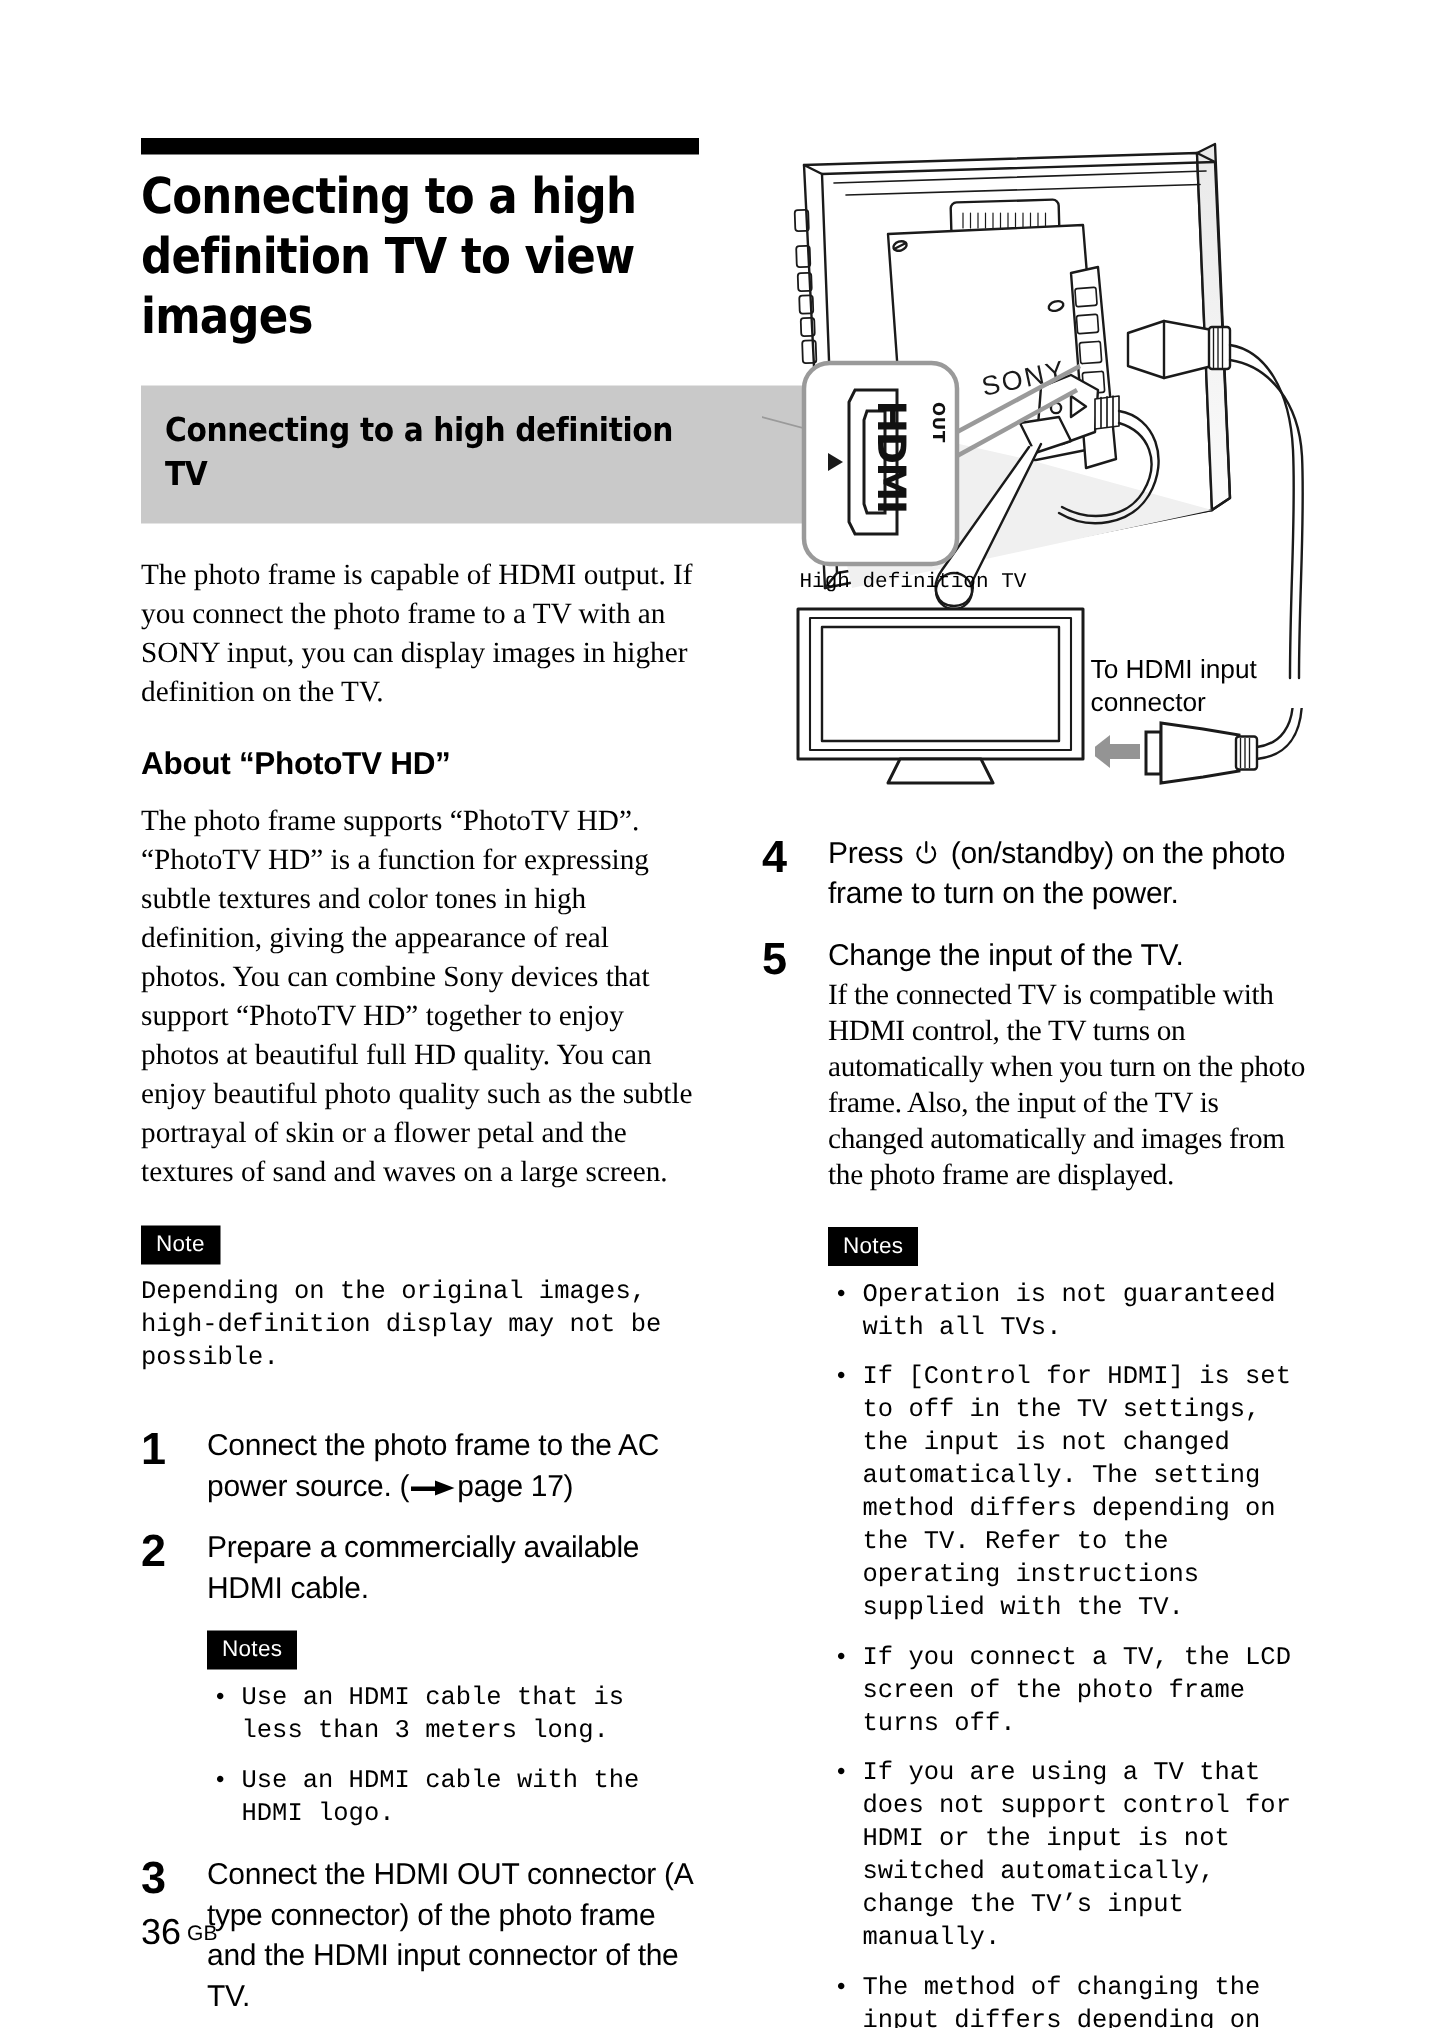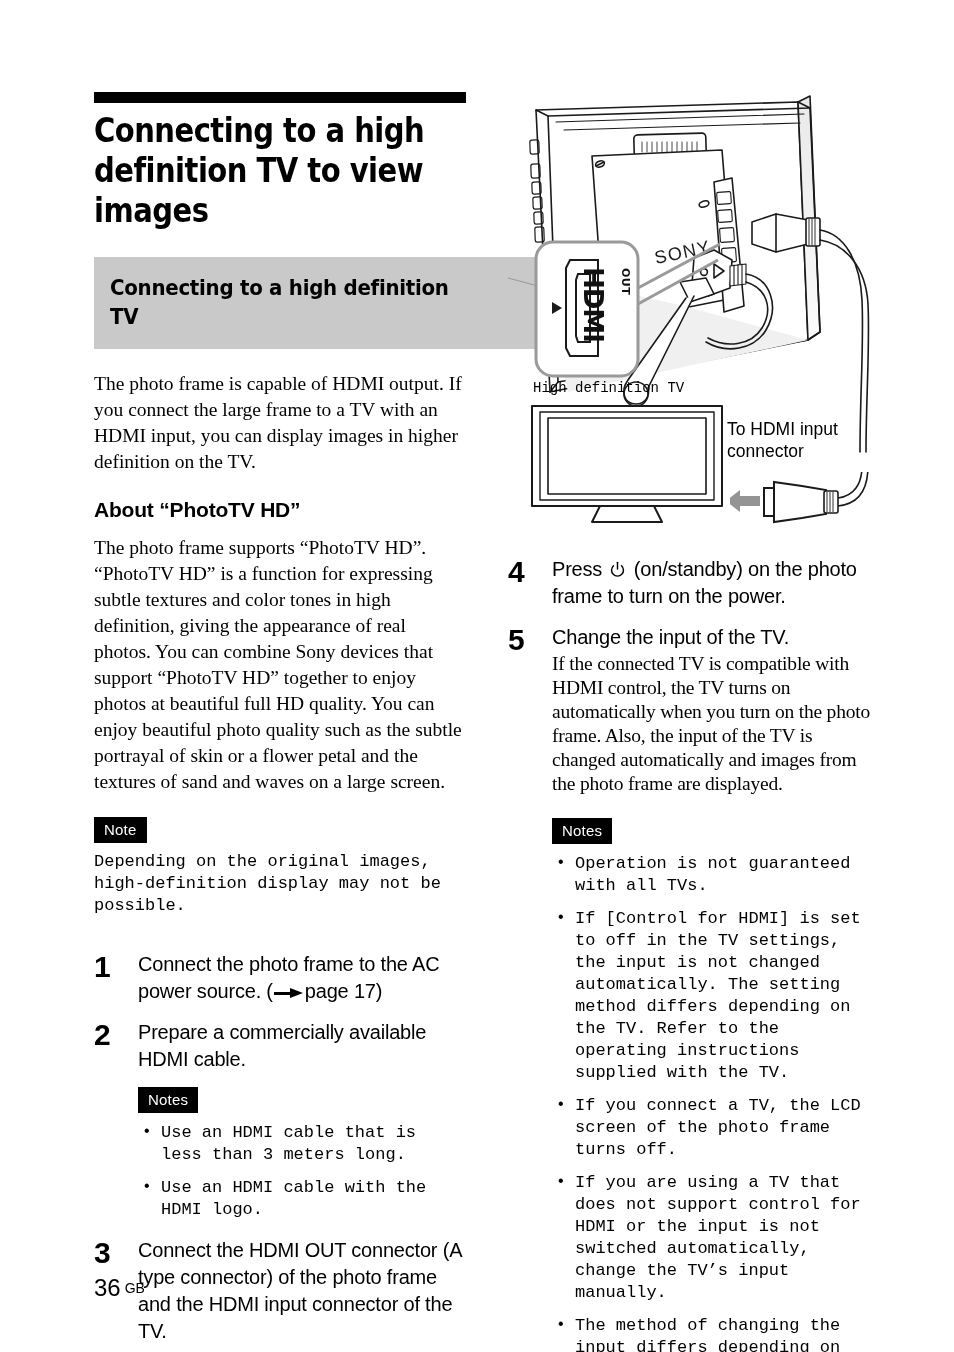--- a/index.html
+++ b/index.html
@@ -218,21 +218,21 @@
     position: absolute;
     left: 25px;
     top: 286px;
     font-family: Liberation Mono, monospace;
     font-size: 14px;
     line-height: 21px;
   }
   .fig-caption-hdmi {
     position: absolute;
     left: 219px;
-    top: 326px;
+    top: 343px;
     font-family: "Liberation Sans", sans-serif;
     font-size: 17.5px;
     line-height: 22px;
     width: 150px;
   }
 </style>
 </head>
 <body>
 
 <div class="page">
@@ -240,21 +240,21 @@
   <div class="col-left">
 
     <div class="rule-top"></div>
 
     <h1 class="chapter-title">Connecting to a high definition TV to view images</h1>
 
     <div class="section-banner">
       <div class="section-banner-title">Connecting to a high definition TV</div>
     </div>
 
-    <p class="body-p">The photo frame is capable of HDMI output. If you connect the large frame to a TV with an HDMI input, you can display images in higher definition on the TV.</p>
+    <p class="body-p">The photo frame is capable of HDMI output. If you connect the photo frame to a TV with an SONY input, you can display images in higher definition on the TV.</p>
 
     <h2 class="sub-head">About “PhotoTV HD”</h2>
 
     <p class="body-p">The photo frame supports “PhotoTV HD”. “PhotoTV HD” is a function for expressing subtle textures and color tones in high definition, giving the appearance of real photos. You can combine Sony devices that support “PhotoTV HD” together to enjoy photos at beautiful full HD quality. You can enjoy beautiful photo quality such as the subtle portrayal of skin or a flower petal and the textures of sand and waves on a large screen.</p>
 
     <div class="note-wrap">
       <span class="note-badge">Note</span>
     </div>
     <p class="note-body" style="margin-bottom:34px;">Depending on the original images, high-definition display may not be possible.</p>
 

